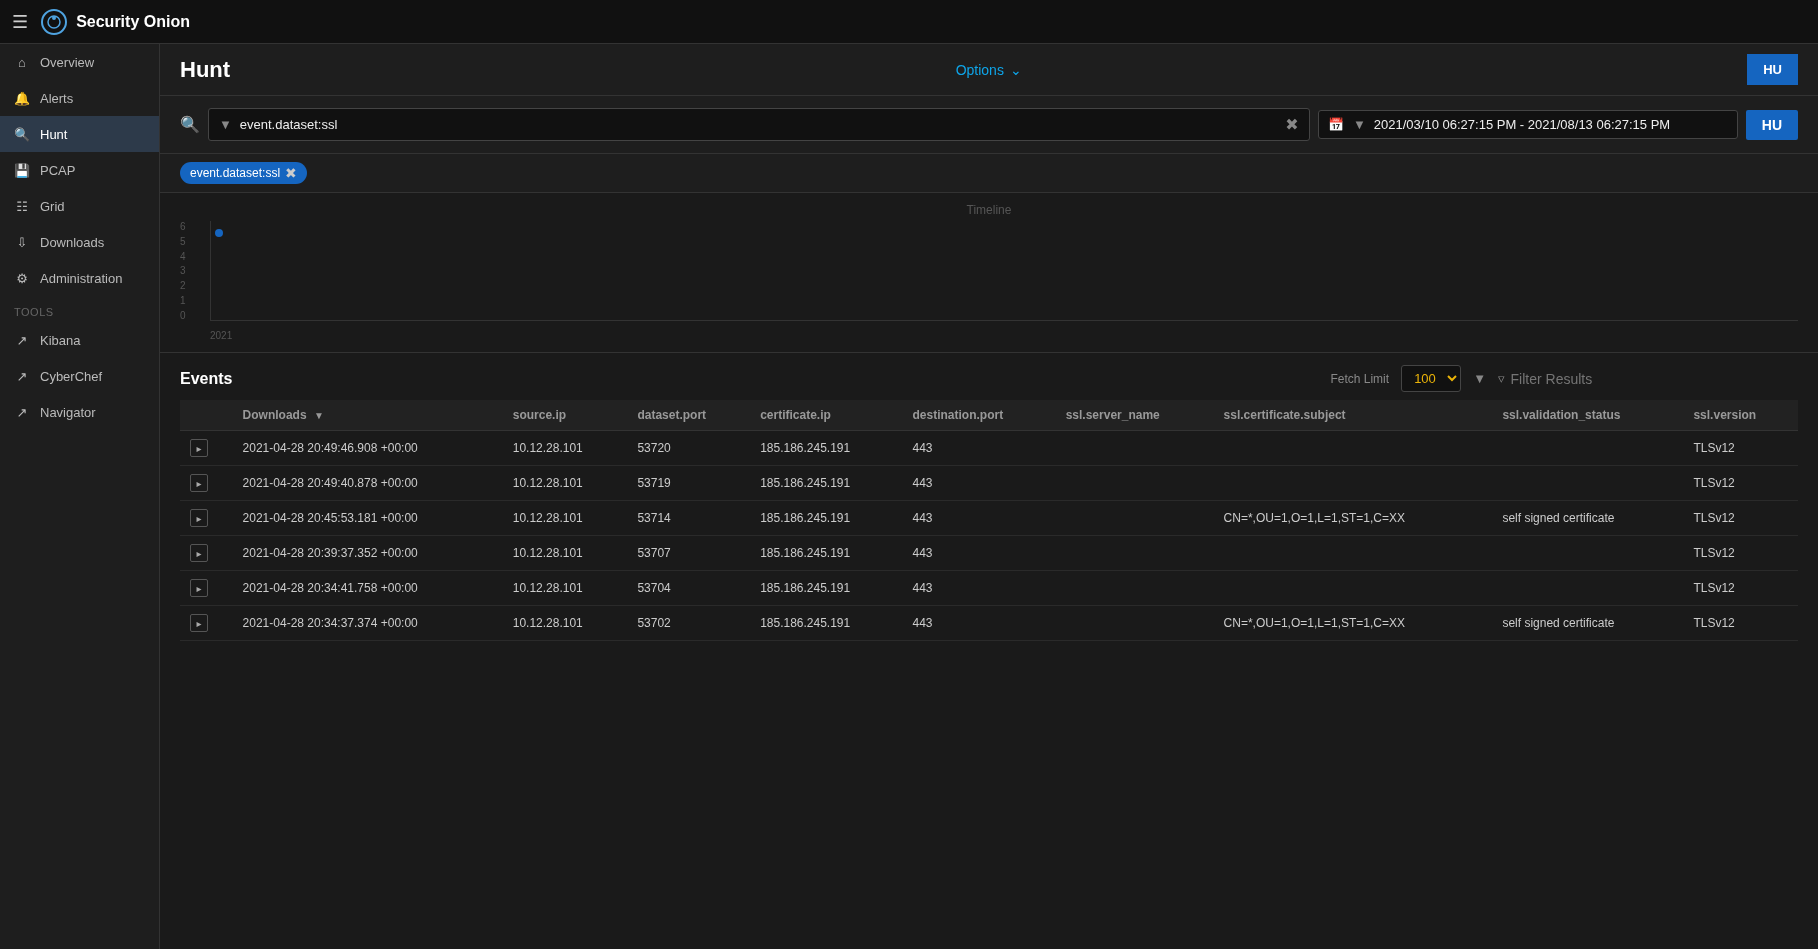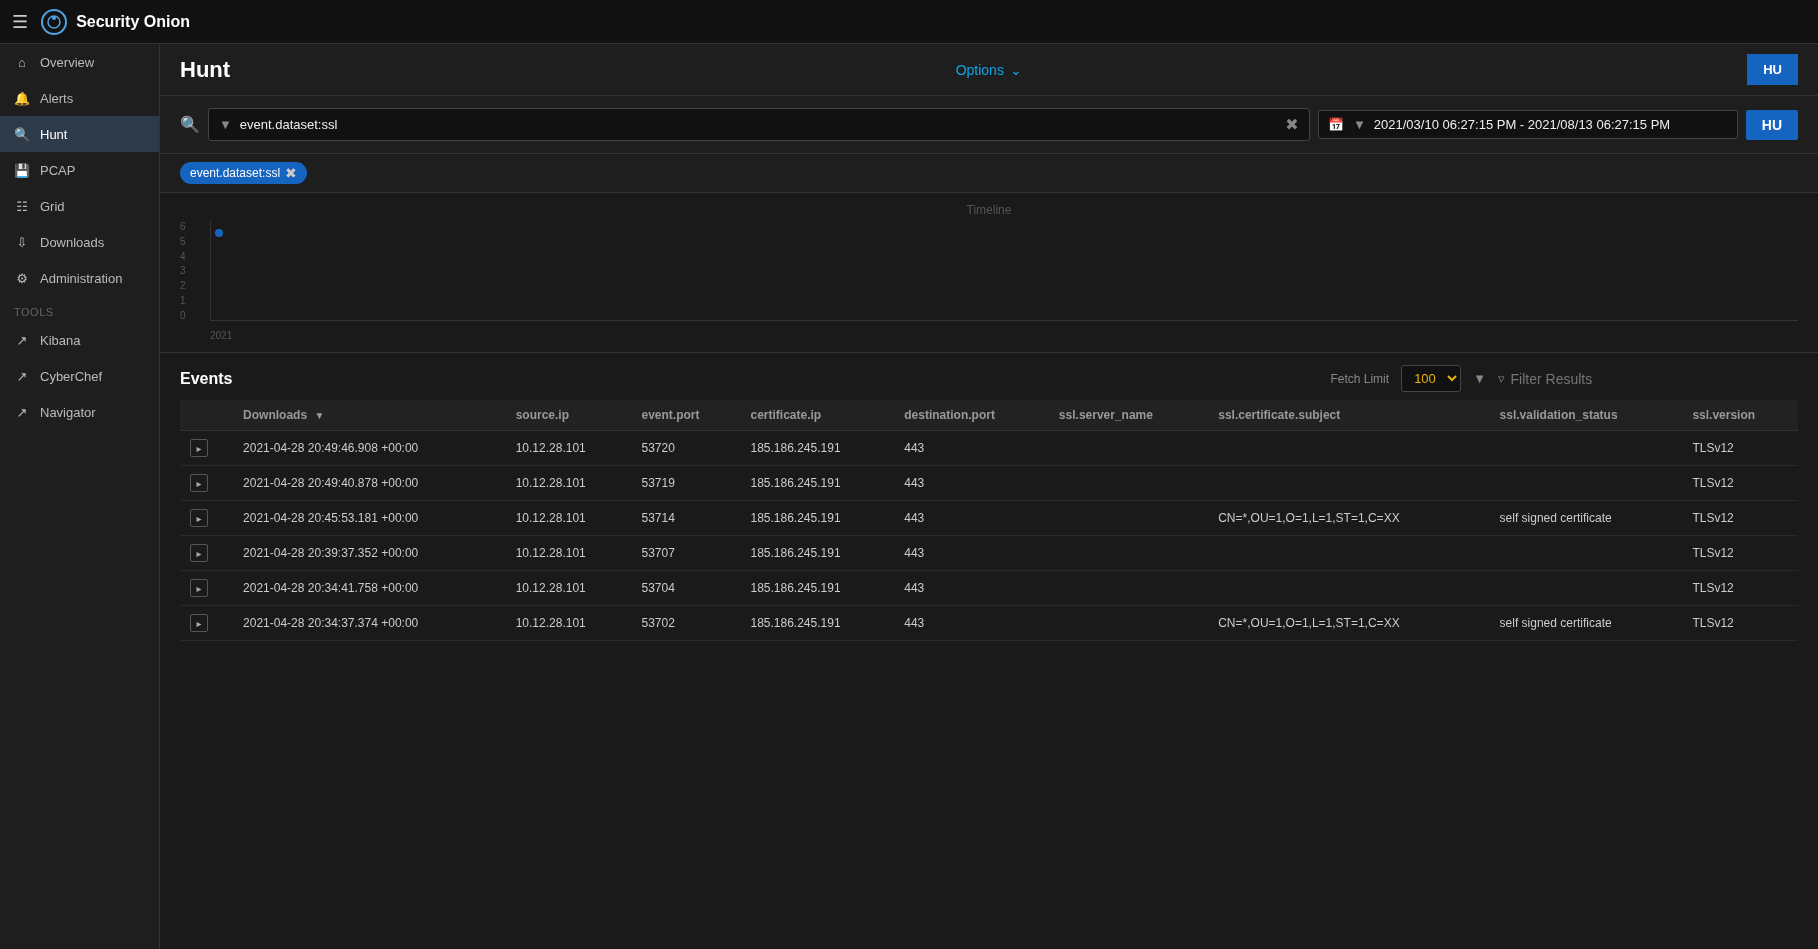--- a/index.html
+++ b/index.html
@@ -218,21 +218,21 @@
       </div>
       <table class="events-table">
         <thead>
           <tr>
             <th></th>
             <th style="cursor:pointer;">
               <span>Downloads</span>
               <span class="sort-icon">▼</span>
             </th>
             <th><span>source.ip</span></th>
-            <th><span>event.port</span></th>
+            <th><span>dataset.port</span></th>
             <th><span>certificate.ip</span></th>
             <th><span>destination.port</span></th>
             <th><span>ssl.server_name</span></th>
             <th><span>ssl.certificate.subject</span></th>
             <th><span>ssl.validation_status</span></th>
             <th><span>ssl.version</span></th>
           </tr>
         </thead>
         <tbody id="table-body">
         <tr>

